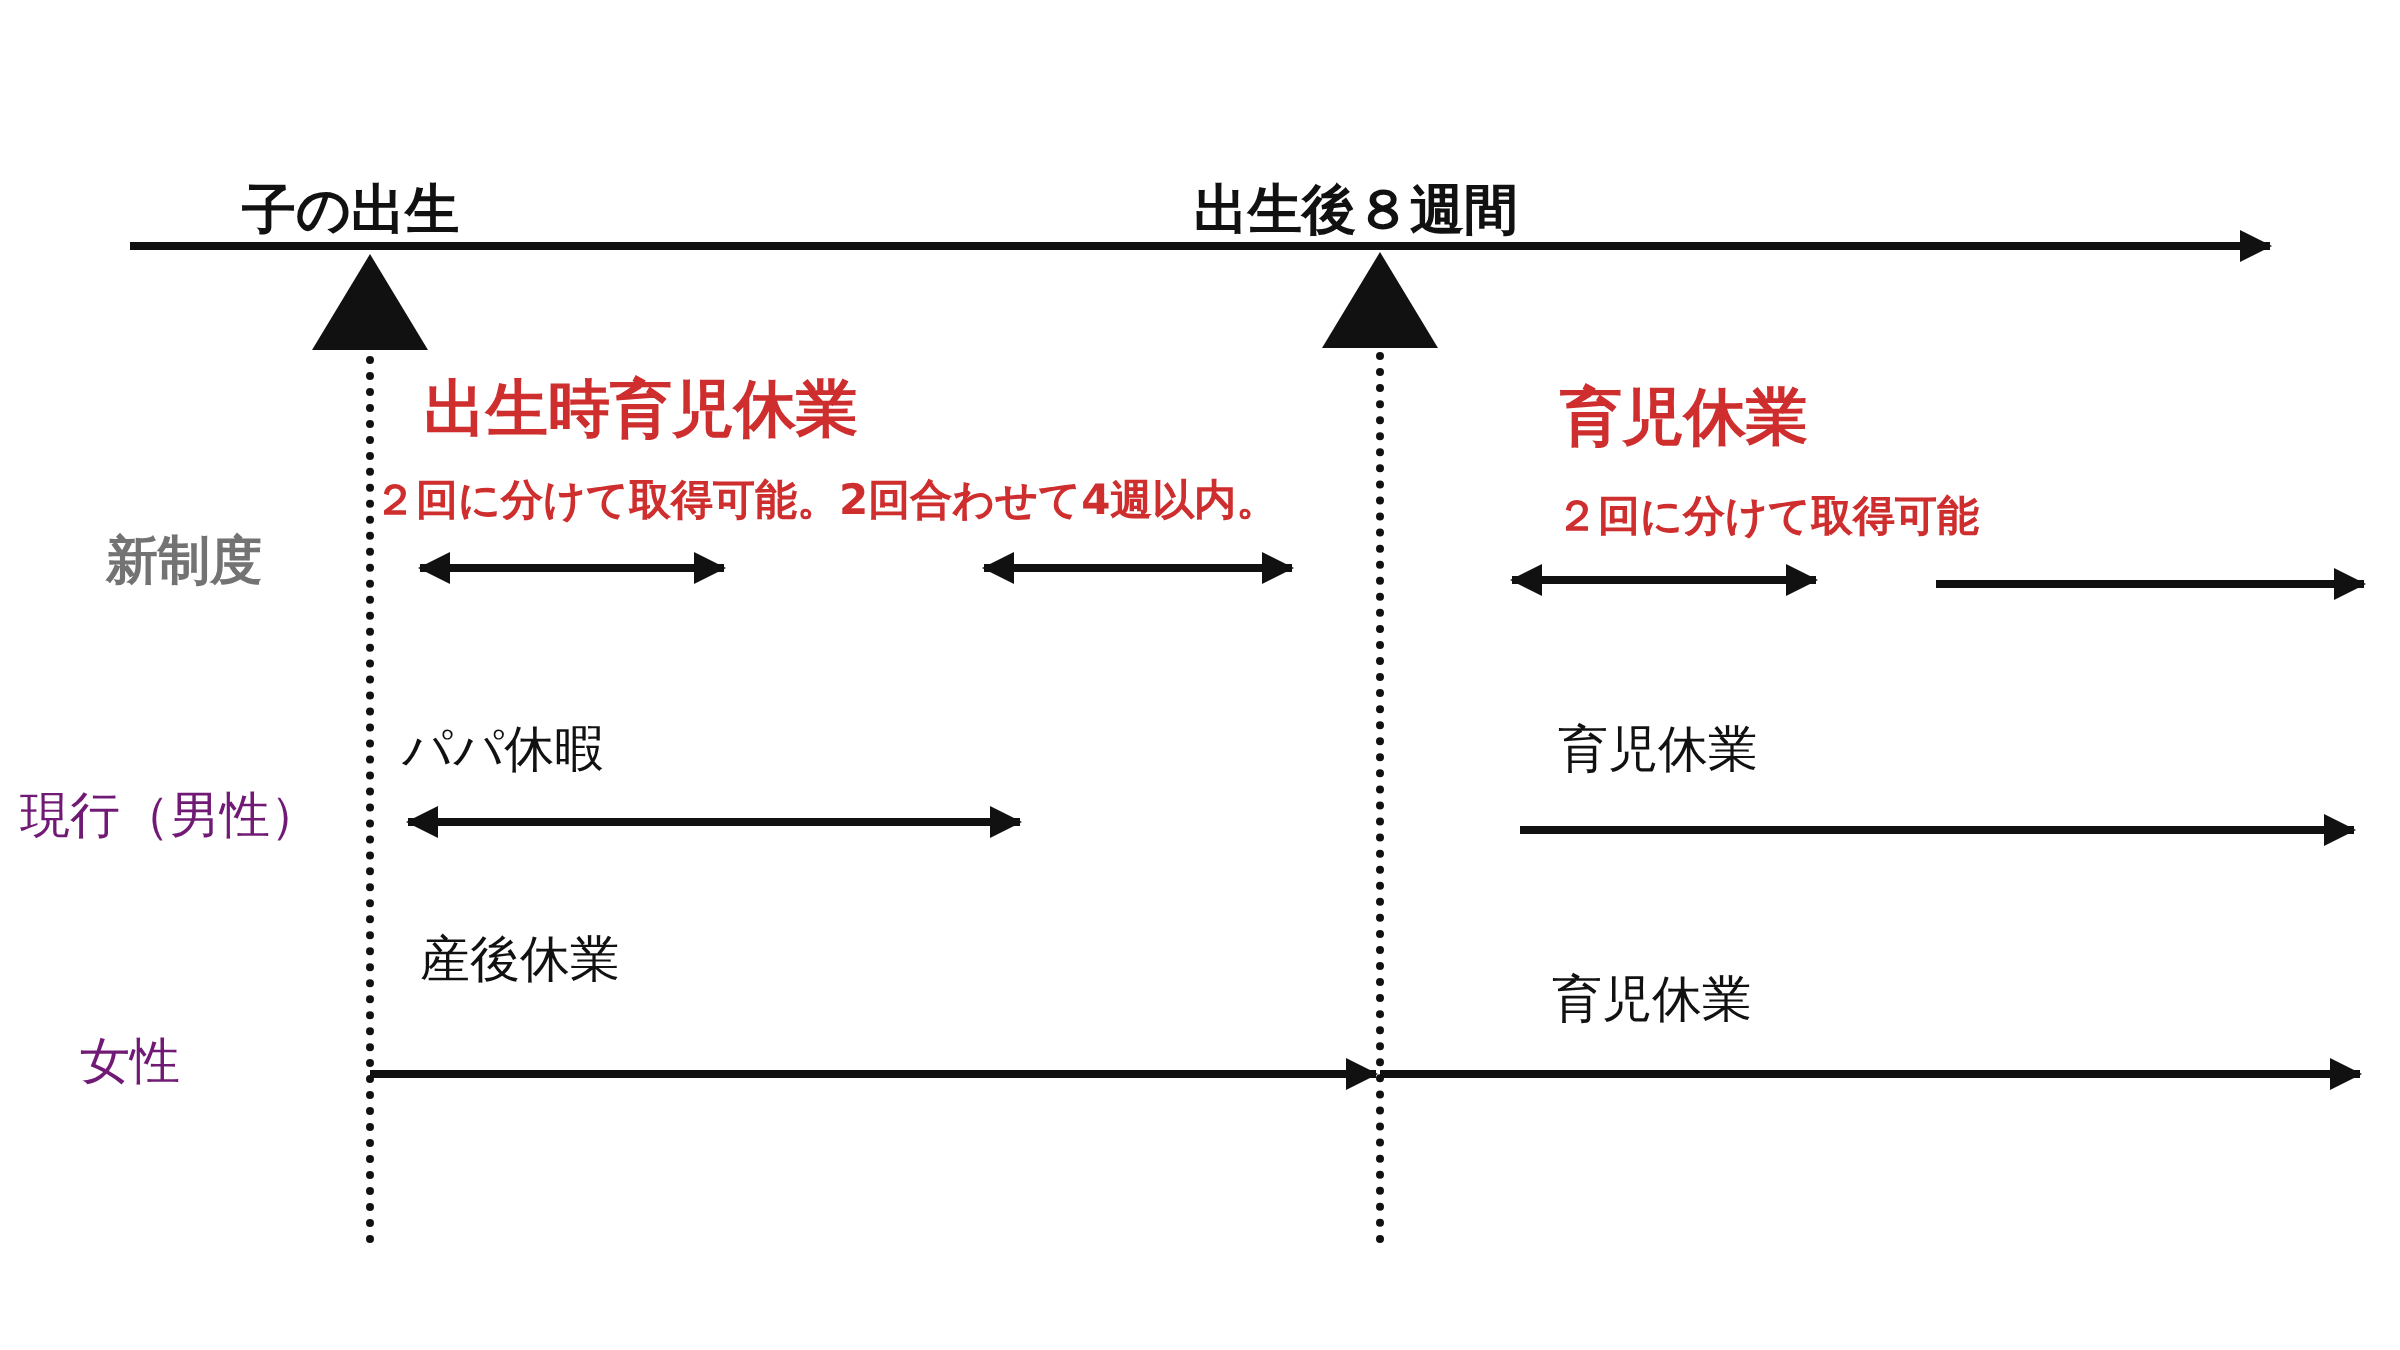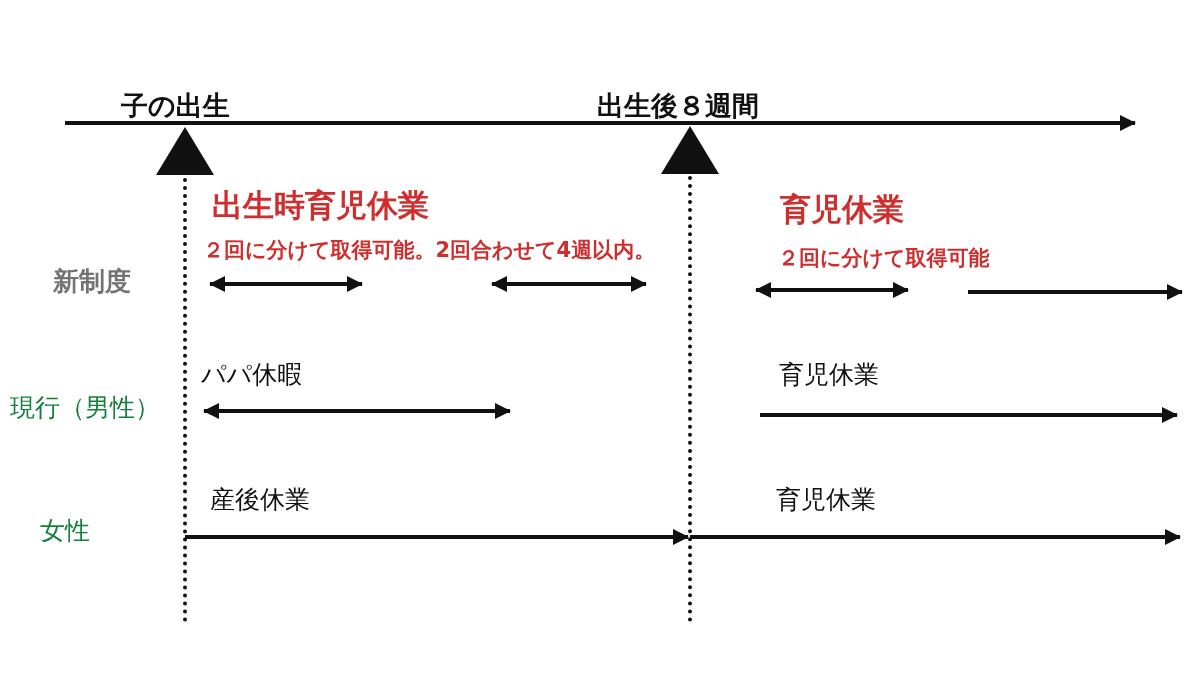--- a/index.html
+++ b/index.html
@@ -6,21 +6,21 @@
   .canvas{
     position:relative;
     width:1200px;height:667px;
     background:#ffffff;
     overflow:hidden;
     font-family:"DejaVu Sans","Liberation Sans",sans-serif;
     color:#111;
   }
   .lbl{position:absolute;white-space:nowrap;line-height:1.15;}
   .axis-label{font-size:27px;font-weight:600;color:#111;}
-  .row-label{font-size:25px;font-weight:500;color:#15803d;}
+  .row-label{font-size:25px;font-weight:500;color:#701a75;}
   .row-label-red{font-size:26px;font-weight:bold;color:#737373;}
   .red-title{font-size:31px;font-weight:bold;color:#cf2e2e;}
   .red-sub{font-size:21px;font-weight:bold;color:#cf2e2e;}
   .black-title{font-size:25px;font-weight:500;color:#111;}
 
   
   .arr{position:absolute;height:4px;background:#111;}
   .arr.hr::after{
     content:"";position:absolute;right:-1px;top:50%;transform:translateY(-50%);
     width:0;height:0;
@@ -49,38 +49,38 @@
 
   <div class="tri" style="left:156px;top:127px;"></div>
   <div class="tri" style="left:661px;top:126px;"></div>
 
   <div class="dotted" style="left:183px;top:178px;height:444px;"></div>
   <div class="dotted" style="left:688px;top:176px;height:446px;"></div>
 
   <div class="lbl row-label-red" style="left:53px;top:267px;">新制度</div>
 
   <div class="lbl red-title" style="left:212px;top:188px;">出生時育児休業</div>
-  <div class="lbl red-sub" style="left:203px;top:238px;">２回に分けて取得可能。2回合わせて4週以内。</div>
+  <div class="lbl red-sub" style="left:187px;top:238px;">２回に分けて取得可能。2回合わせて4週以内。</div>
   <div class="arr hl hr" style="left:210px;top:282px;width:152px;"></div>
   <div class="arr hl hr" style="left:492px;top:282px;width:154px;"></div>
 
   <div class="lbl red-title" style="left:780px;top:192px;">育児休業</div>
   <div class="lbl red-sub" style="left:778px;top:246px;">２回に分けて取得可能</div>
   <div class="arr hl hr" style="left:756px;top:288px;width:152px;"></div>
   <div class="arr hr" style="left:968px;top:290px;width:214px;"></div>
 
   <div class="lbl row-label" style="left:10px;top:394px;">現行（男性）</div>
 
   <div class="lbl black-title" style="left:201px;top:361px;">パパ休暇</div>
   <div class="arr hl hr" style="left:204px;top:409px;width:306px;"></div>
 
   <div class="lbl black-title" style="left:779px;top:361px;">育児休業</div>
   <div class="arr hr" style="left:760px;top:413px;width:417px;"></div>
 
   <div class="lbl row-label" style="left:40px;top:517px;">女性</div>
 
-  <div class="lbl black-title" style="left:210px;top:486px;">産後休業</div>
+  <div class="lbl black-title" style="left:210px;top:466px;">産後休業</div>
   <div class="arr hr" style="left:185px;top:535px;width:503px;"></div>
 
   <div class="lbl black-title" style="left:776px;top:486px;">育児休業</div>
   <div class="arr hr" style="left:690px;top:535px;width:490px;"></div>
 
 </div>
 
 </body></html>

